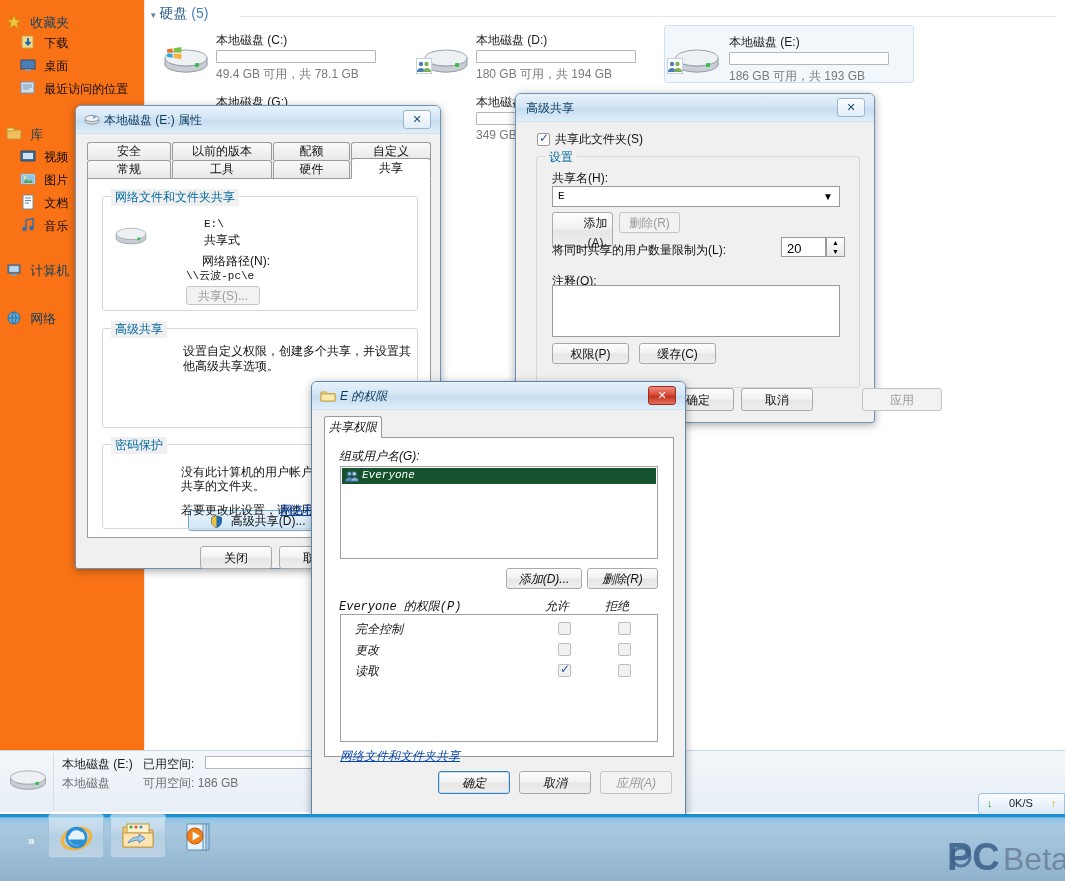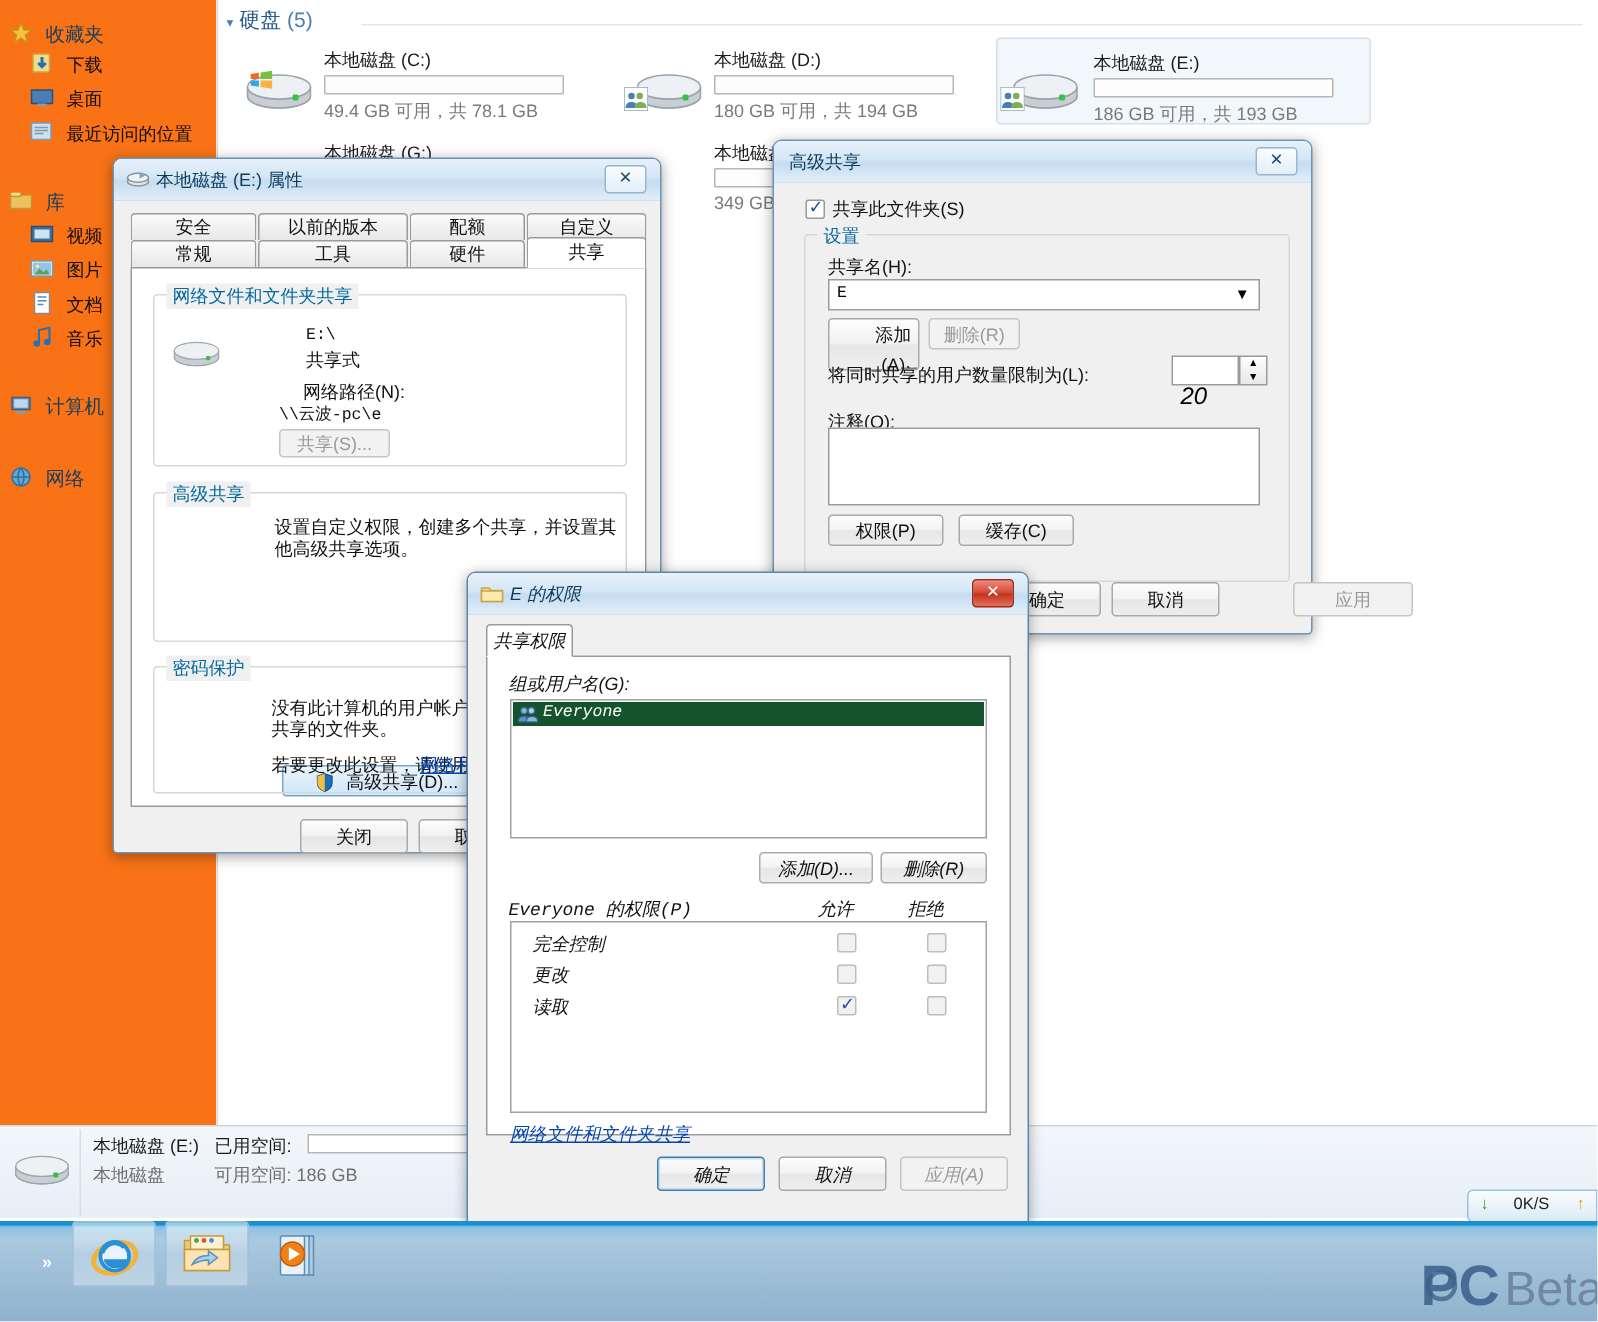--- a/index.html
+++ b/index.html
@@ -398,21 +398,21 @@
       <span class="ltext" style="left:36px; top:48px;">共享名(H):</span>
       <div style="position:absolute; left:36px; top:64px; width:288px; height:21px; background:#fff; border:1px solid #9a9a9a;">
         <span class="mono" style="position:absolute; left:5px; top:3px;">E</span>
         <span style="position:absolute; right:6px; top:4px; font-size:10px;">▼</span>
       </div>
       <div class="btn" style="left:36px; top:90px; width:61px; height:35px; line-height:20px;padding-left:26px;">添加(A)</div>
       <div class="btn dis" style="left:103px; top:90px; width:61px; height:21px; line-height:20px;">删除(R)</div>
 
       <span class="ltext" style="left:36px; top:120px;">将同时共享的用户数量限制为(L):</span>
       <div style="position:absolute; left:265px; top:115px; width:45px; height:20px; background:#fff; border:1px solid #9a9a9a;">
-        <span style="position:absolute; left:5px; top:18px; font-size:16px;font-style:italic;">20</span>
+        <span style="position:absolute; left:5px; top:3px; font-size:13px;">20</span>
       </div>
       <div style="position:absolute; left:310px; top:115px; width:19px; height:20px; border:1px solid #9a9a9a; background:linear-gradient(180deg,#fdfdfd,#e8e8e8);">
         <div style="position:absolute;left:0;top:0;width:100%;height:9px;text-align:center;font-size:7px;line-height:9px;">▲</div>
         <div style="position:absolute;left:0;top:9px;width:100%;height:9px;text-align:center;font-size:7px;line-height:9px;">▼</div>
       </div>
 
       <span class="ltext" style="left:36px; top:151px;">注释(O):</span>
       <div style="position:absolute; left:36px; top:163px; width:288px; height:52px; background:#fff; border:1px solid #9a9a9a;">
         <span class="mono" style="position:absolute;left:4px;top:2px;"></span>
       </div>

